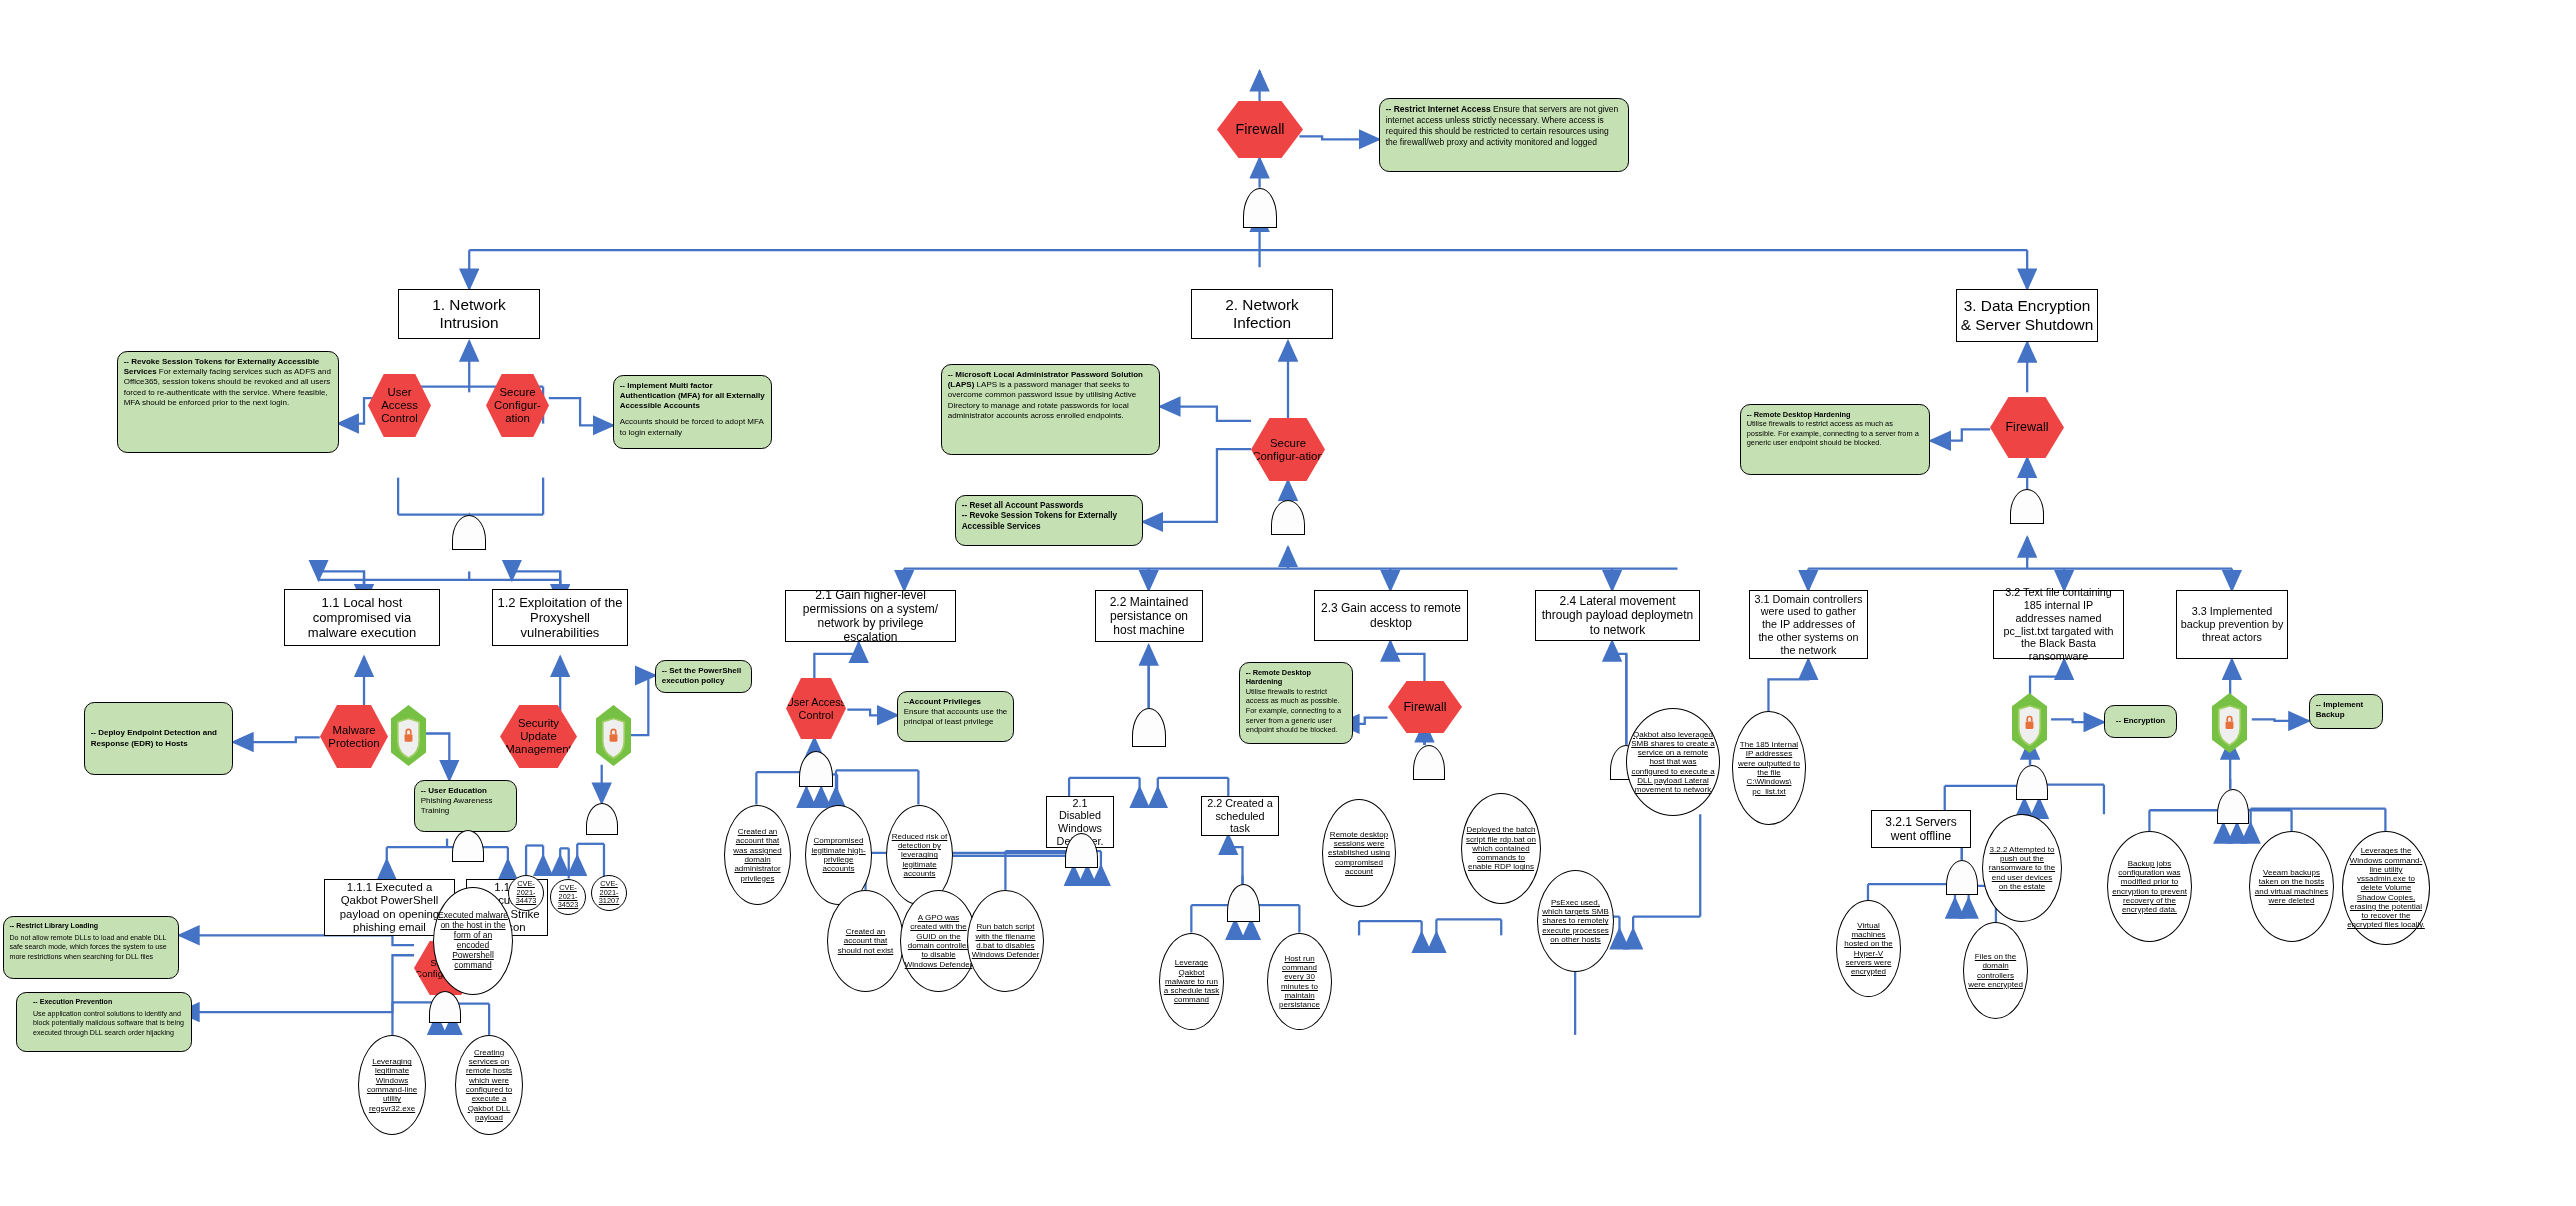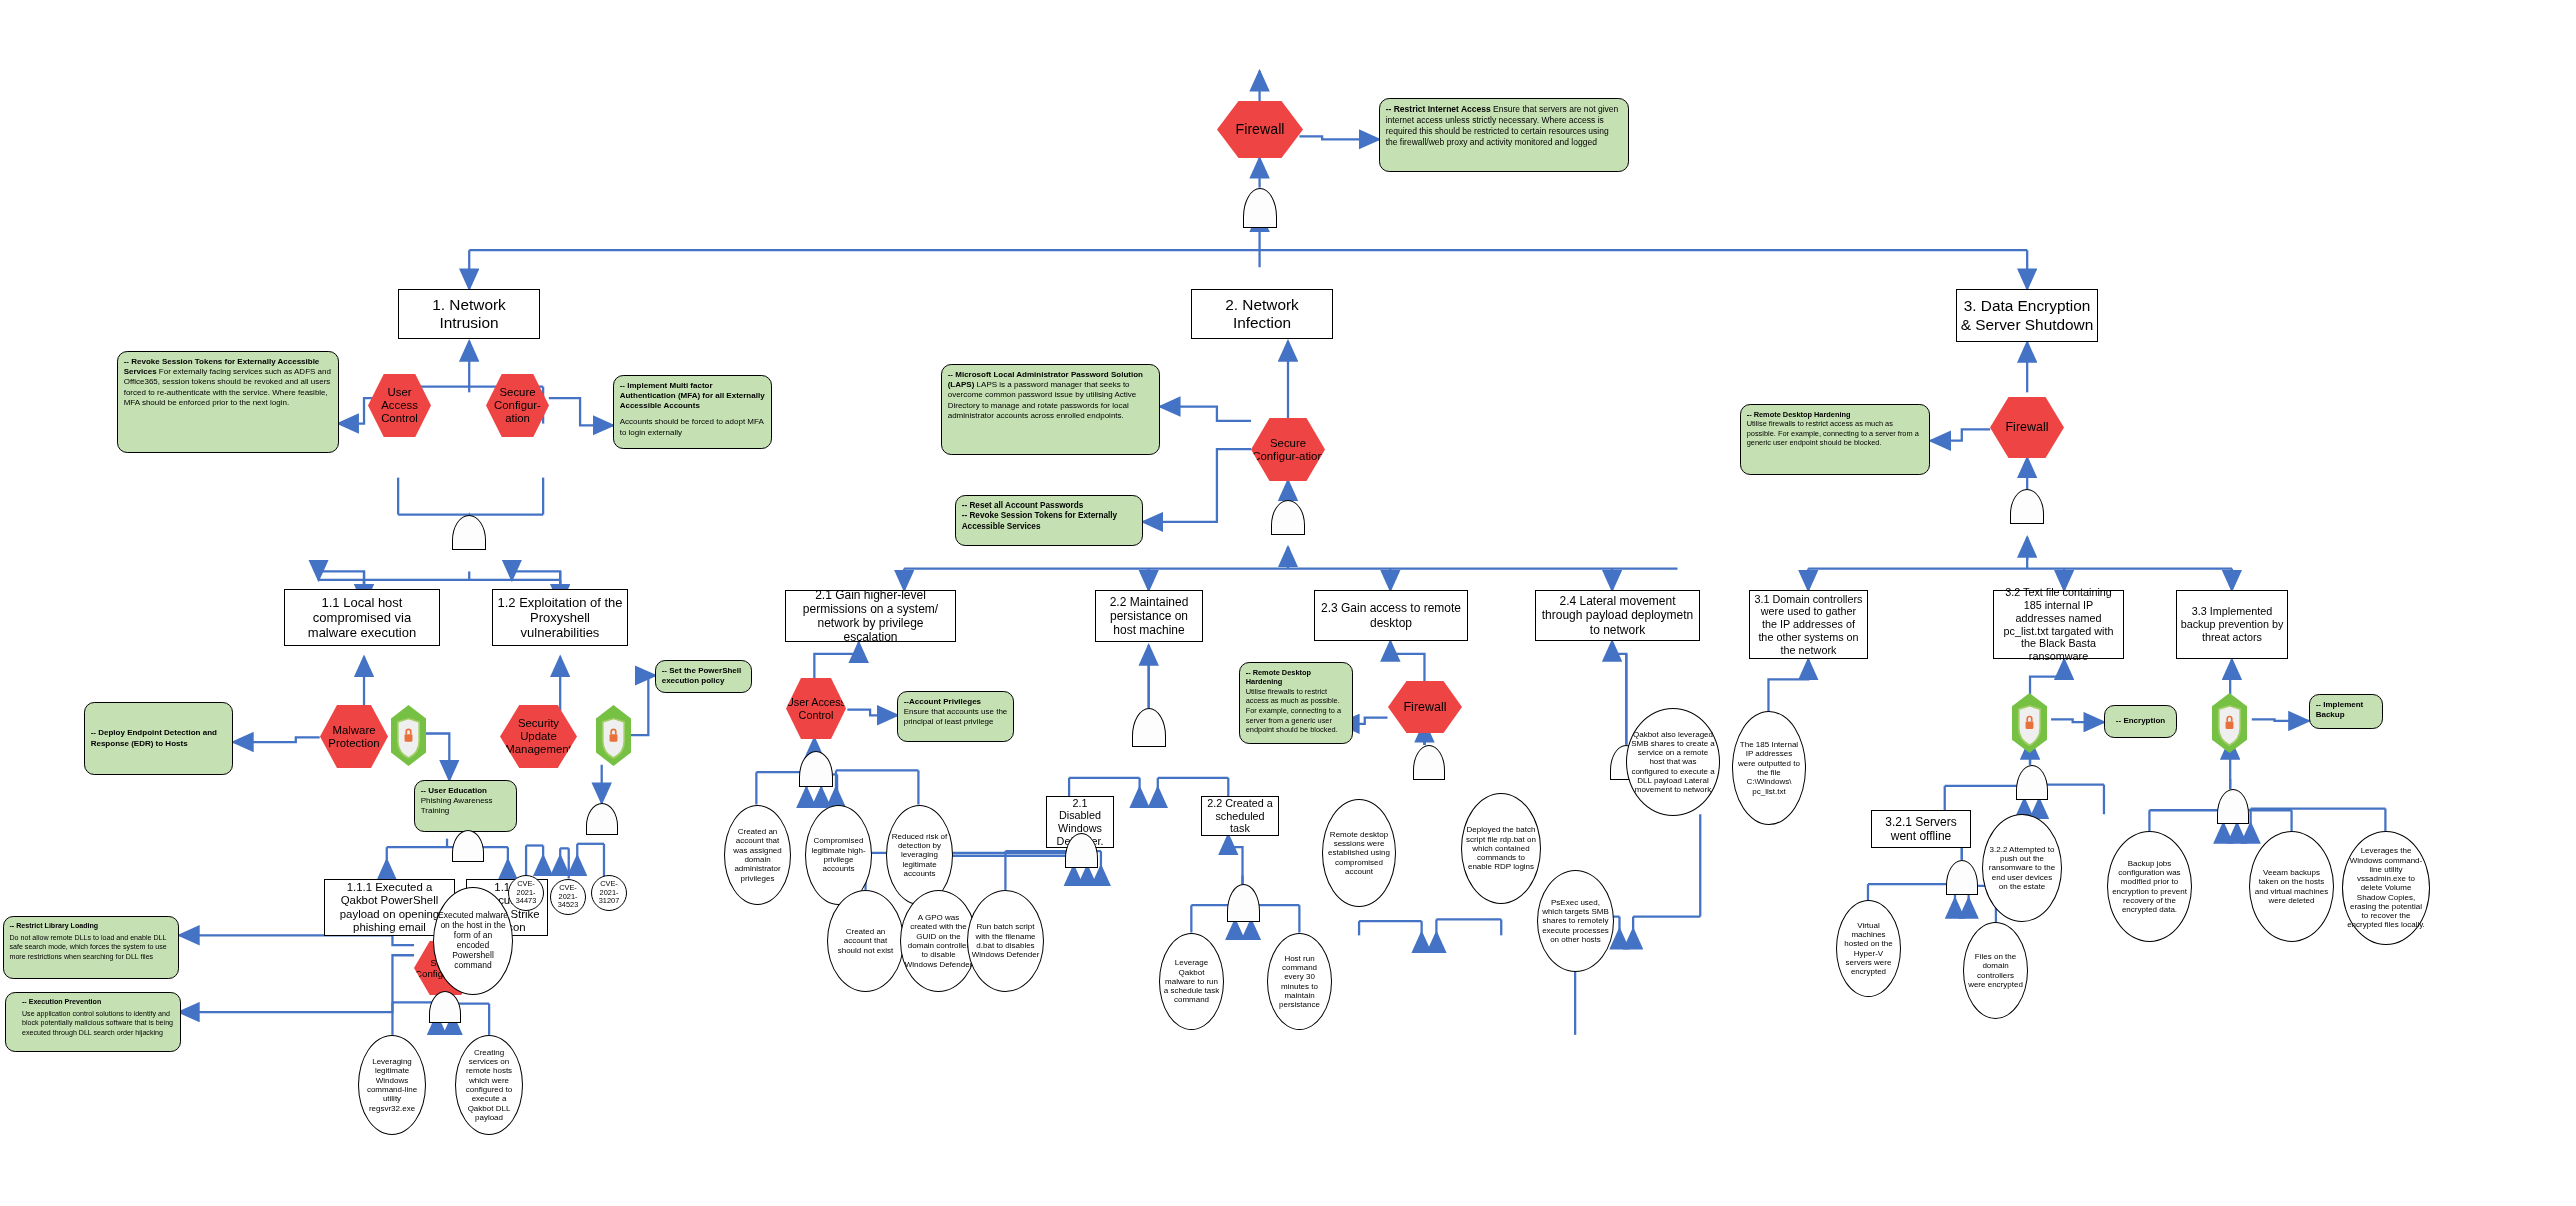--- a/index.html
+++ b/index.html
@@ -7,21 +7,21 @@
   body{font-family:"Liberation Sans", sans-serif;}
   #canvas{position:relative;width:2576px;height:1206px;background:#fff;overflow:hidden;}
   svg#wires{position:absolute;left:0;top:0;width:2576px;height:1206px;pointer-events:none;}
 
   .node{position:absolute;box-sizing:border-box;display:flex;align-items:center;
         justify-content:center;text-align:center;}
   
   .rect{border:1.7px solid #000;background:#fff;color:#000;padding:2.3px 3.4px;line-height:1.18;}
   .root{background:#ff1a17;border:1.7px solid #000;font-weight:bold;}
   
-  .ell{border:1.7px solid #000;background:#fff;border-radius:50%;line-height:1.16;padding:3.4px;}
+  .ell{border:1.7px solid #000;background:#fff;border-radius:50%;line-height:1.16;padding:3.4px;text-decoration:underline;}
   
   .note{background:#c5e0b3;border:1.7px solid #000;border-radius:10.2px;text-align:left;
         display:block;padding:4.5px 5.7px;line-height:1.30;}
   .note b{font-weight:bold;display:inline;}
   
   .hex{background:#ef4444;color:#000;line-height:1.14;
        clip-path:polygon(25% 0%,75% 0%,100% 50%,75% 100%,25% 100%,0% 50%);
        border:none;}
   
   .shieldhex{background:#76c043;
@@ -400,21 +400,21 @@
   <div class="node rect" style="left:466px;top:879px;width:82px;height:57px;font-size:11.4px;">1.1.2 Executed a Cobalt Strike beacon</div>
 
   <div class="node hex" style="left:414px;top:941px;width:63px;height:54px;font-size:9.7px;">Secure Configur-ation</div>
   <div class="gate" style="left:429px;top:991px;width:32px;height:32px;"></div>
 
   <div class="node note" style="left:2.8px;top:916px;width:176px;height:63px;font-size:7.1px;">
     <b>-- Restrict Library Loading</b>
     <span style="display:block;height:3.4px"></span>
     <span>Do not allow remote DLLs to load and enable DLL safe search mode, which forces the system to use more restrictions when searching for DLL files</span>
   </div>
-  <div class="node note" style="left:5px;top:992px;width:176px;height:60px;font-size:7.1px;padding-left:16px;">
+  <div class="node note" style="left:16px;top:992px;width:176px;height:60px;font-size:7.1px;padding-left:16px;">
     <b>-- Execution Prevention</b>
     <span style="display:block;height:3.4px"></span>
     <span>Use application control solutions to identify and block potentially malicious software that is being executed through DLL search order hijacking</span>
   </div>
 
   <div class="node ell" style="left:508px;top:875px;width:36px;height:36px;font-size:7.4px;">CVE-2021-34473</div>
   <div class="node ell" style="left:550px;top:879px;width:36px;height:36px;font-size:7.4px;">CVE-2021-34523</div>
   <div class="node ell" style="left:591px;top:875px;width:36px;height:36px;font-size:7.4px;">CVE-2021-31207</div>
 
   <div class="node ell" style="left:358px;top:1035px;width:68px;height:100px;font-size:8px;">Leveraging legitimate Windows command-line utility regsvr32.exe</div>

